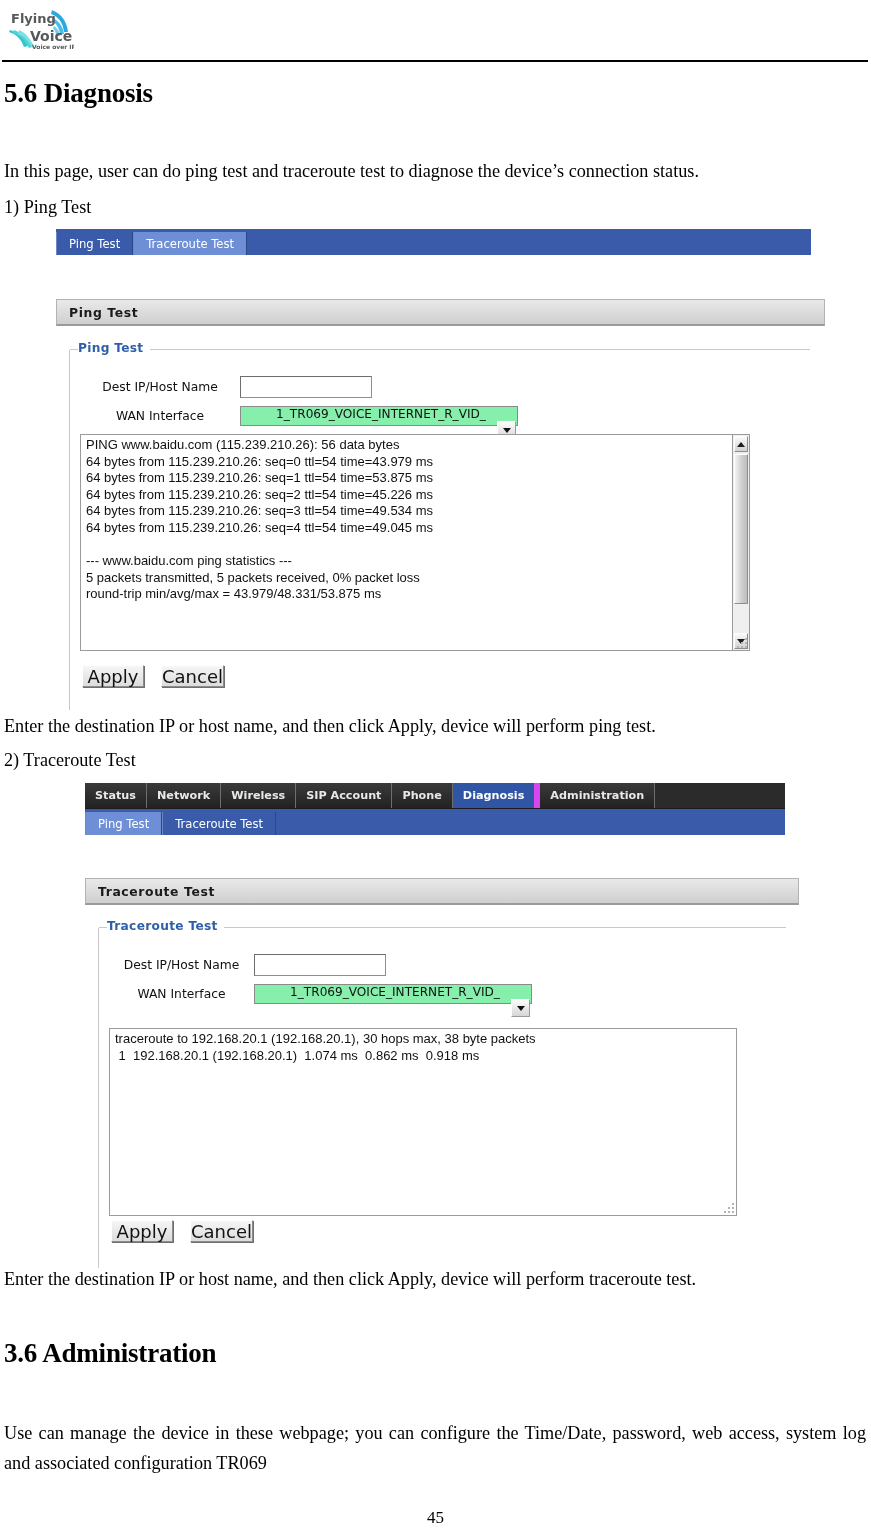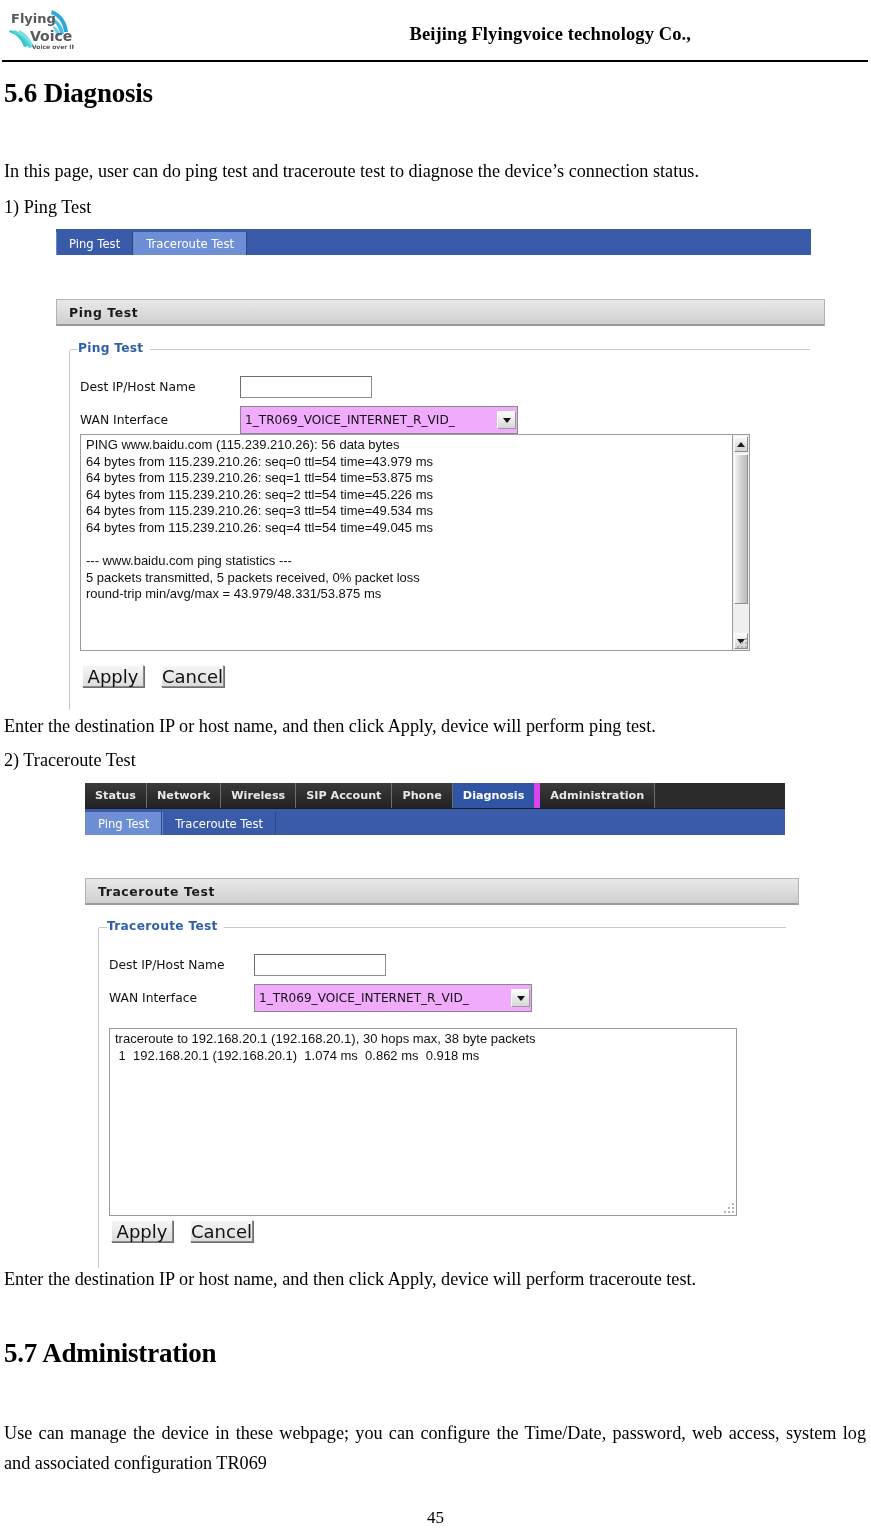--- a/index.html
+++ b/index.html
@@ -163,44 +163,46 @@
   .fieldset-topline {
     position: absolute;
     top: -1px; left: 0; right: 0;
     height: 1px;
     background: #c9c9c9;
   }
 
   .form-row {
     display: flex;
     align-items: center;
+    text-align: center;
   }
   .form-label {
     font-size: 12.3px;
     color: #111111;
     white-space: nowrap;
   }
   .text-input {
     border: 1px solid #8e8e8e;
     border-top-color: #6e6e6e;
     border-left-color: #6e6e6e;
     background: #ffffff;
     height: 20px;
   }
   .select-box {
     border: 1px solid #8a8a8a;
-    background: #f0abfc;
-    height: 28px;
+    background: #86efac;
+    height: 20px;
     display: flex;
     align-items: center;
     padding-left: 4px;
     font-size: 12.1px;
     color: #111;
     white-space: nowrap;
     box-sizing: border-box;
+    flex-direction: column;
   }
   .select-arrow {
     margin-left: auto;
     width: 17px;
     height: 16px;
     margin-right: 1px;
     background: linear-gradient(#fdfdfd, #d6d6d6);
     border: 1px solid #9a9a9a;
     border-top-color: #ffffff;
     border-left-color: #ffffff;
@@ -311,21 +313,20 @@
       <path d="M45 12 C52 16 55 21 56 28 L52 28 C51 22 49 18 44 15 Z" fill="#49bdea"></path>
       <path d="M46 20 C50 23 52 26 52 30 L48 30 C48 27 47 24 45 22 Z" fill="#6fcdf0"></path>
       <text x="3" y="17" font-family="DejaVu Sans, sans-serif" font-size="13" font-weight="bold" fill="#58595b">Flying</text>
       <path d="M2 24 C10 26 16 31 20 40 L16 41 C13 33 8 28 1 26 Z" fill="#35c4c9"></path>
       <path d="M6 24 C14 27 20 32 24 41 L21 42 C17 34 12 29 5 27 Z" fill="#4fd3d6"></path>
       <path d="M11 24 C18 27 23 33 26 41 L24 42 C21 35 16 30 10 28 Z" fill="#7fe0e2"></path>
       <text x="22" y="35" font-family="DejaVu Sans, sans-serif" font-size="14" font-weight="bold" fill="#58595b">Voice</text>
       <text x="24" y="43" font-family="DejaVu Sans, sans-serif" font-size="6" font-weight="bold" fill="#58595b">Voice over IP</text>
     </svg>
   </div>
-  <div class="header-title">Beijing Flyingvoice technology Co.,</div>
   <div class="header-rule"></div>
 </div>
 
 <div class="h2" style="left:4px; top:78px;">5.6 Diagnosis</div>
 <div class="para" style="left:4px; top:157px;">In this page, user can do ping test and traceroute test to diagnose the device’s connection status.</div>
 <div class="para" style="left:4px; top:193px;">1) Ping Test</div>
 
 <div class="shot" style="left:56px; top:229px; width:755px; height:478px;">
 
   <div class="subnav" style="width:755px;">
@@ -442,16 +443,16 @@
     </div>
 
     <div class="btn-row" style="position:absolute; left:12px; top:292px;">
       <div class="btn">Apply</div>
       <div class="btn">Cancel</div>
     </div>
   </div>
 </div>
 
 <div class="para" style="left:4px; top:1265px;">Enter the destination IP or host name, and then click Apply, device will perform traceroute test.</div>
-<div class="h2" style="left:4px; top:1338px;">5.7 Administration</div>
+<div class="h2" style="left:4px; top:1338px;">3.6 Administration</div>
 <div class="para-wrap" style="left:4px; top:1418px; width:862px;">Use can manage the device in these webpage; you can configure the Time/Date, password, web access, system log and associated configuration TR069</div>
 
 <div class="page-number">45</div>
 
 </body></html>

